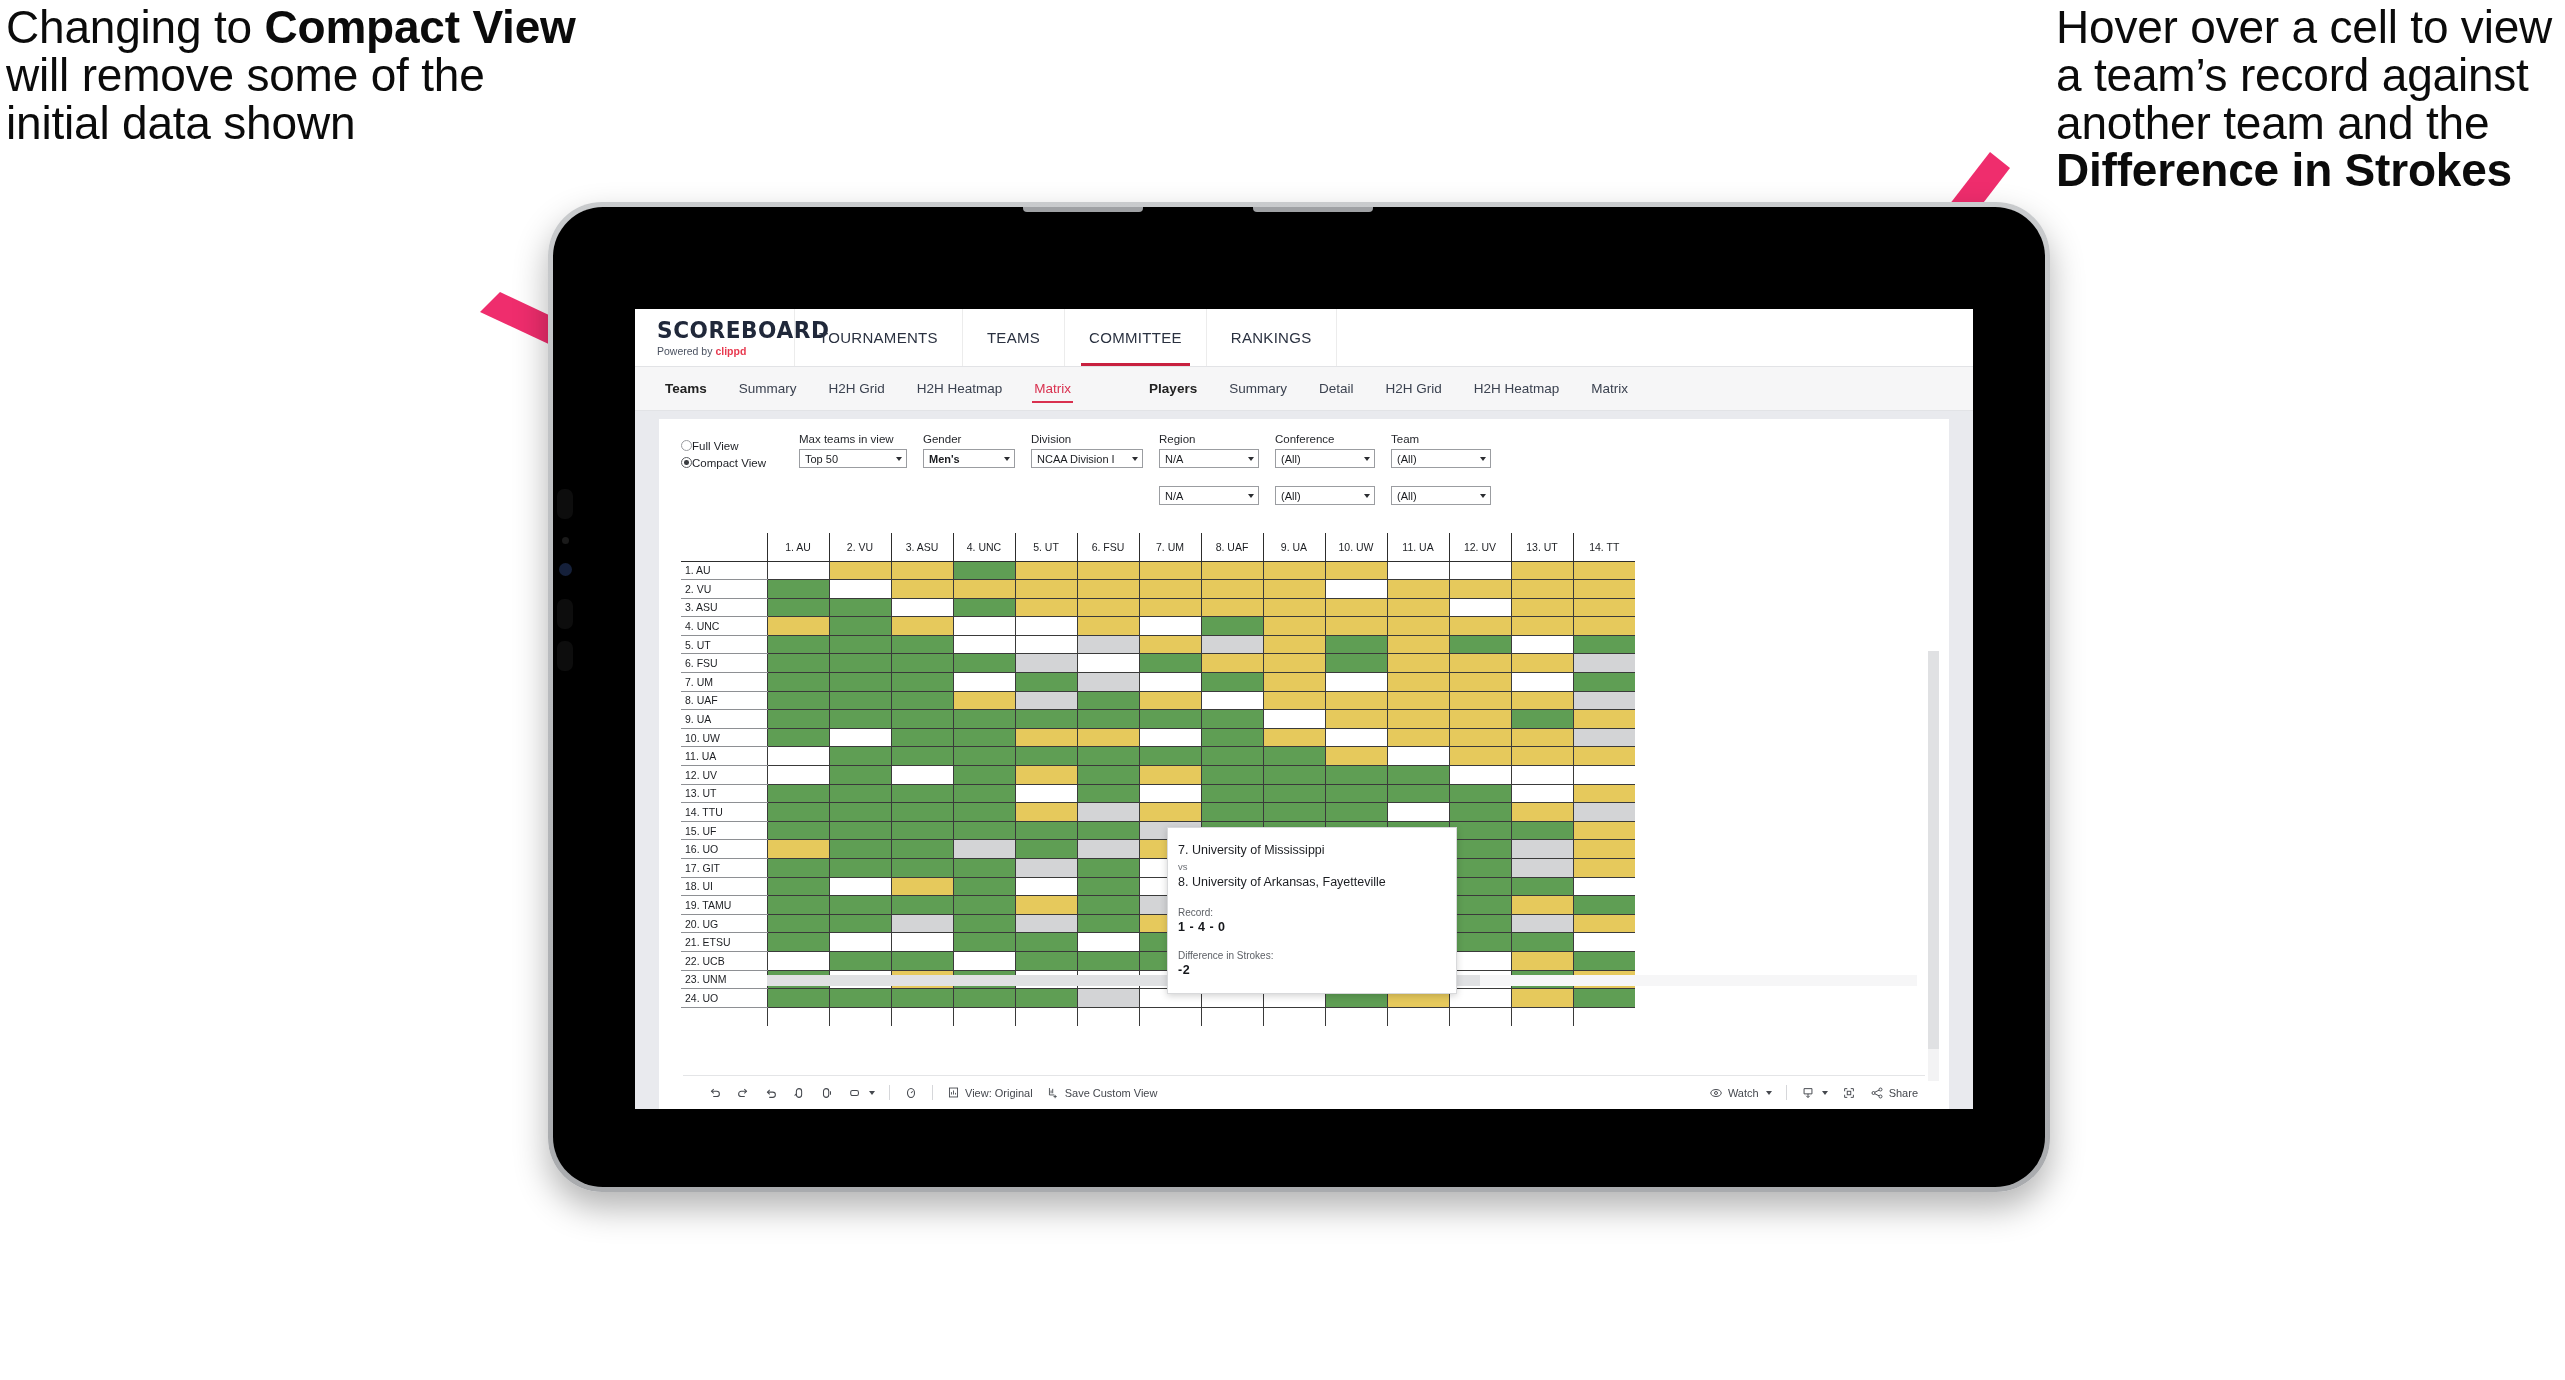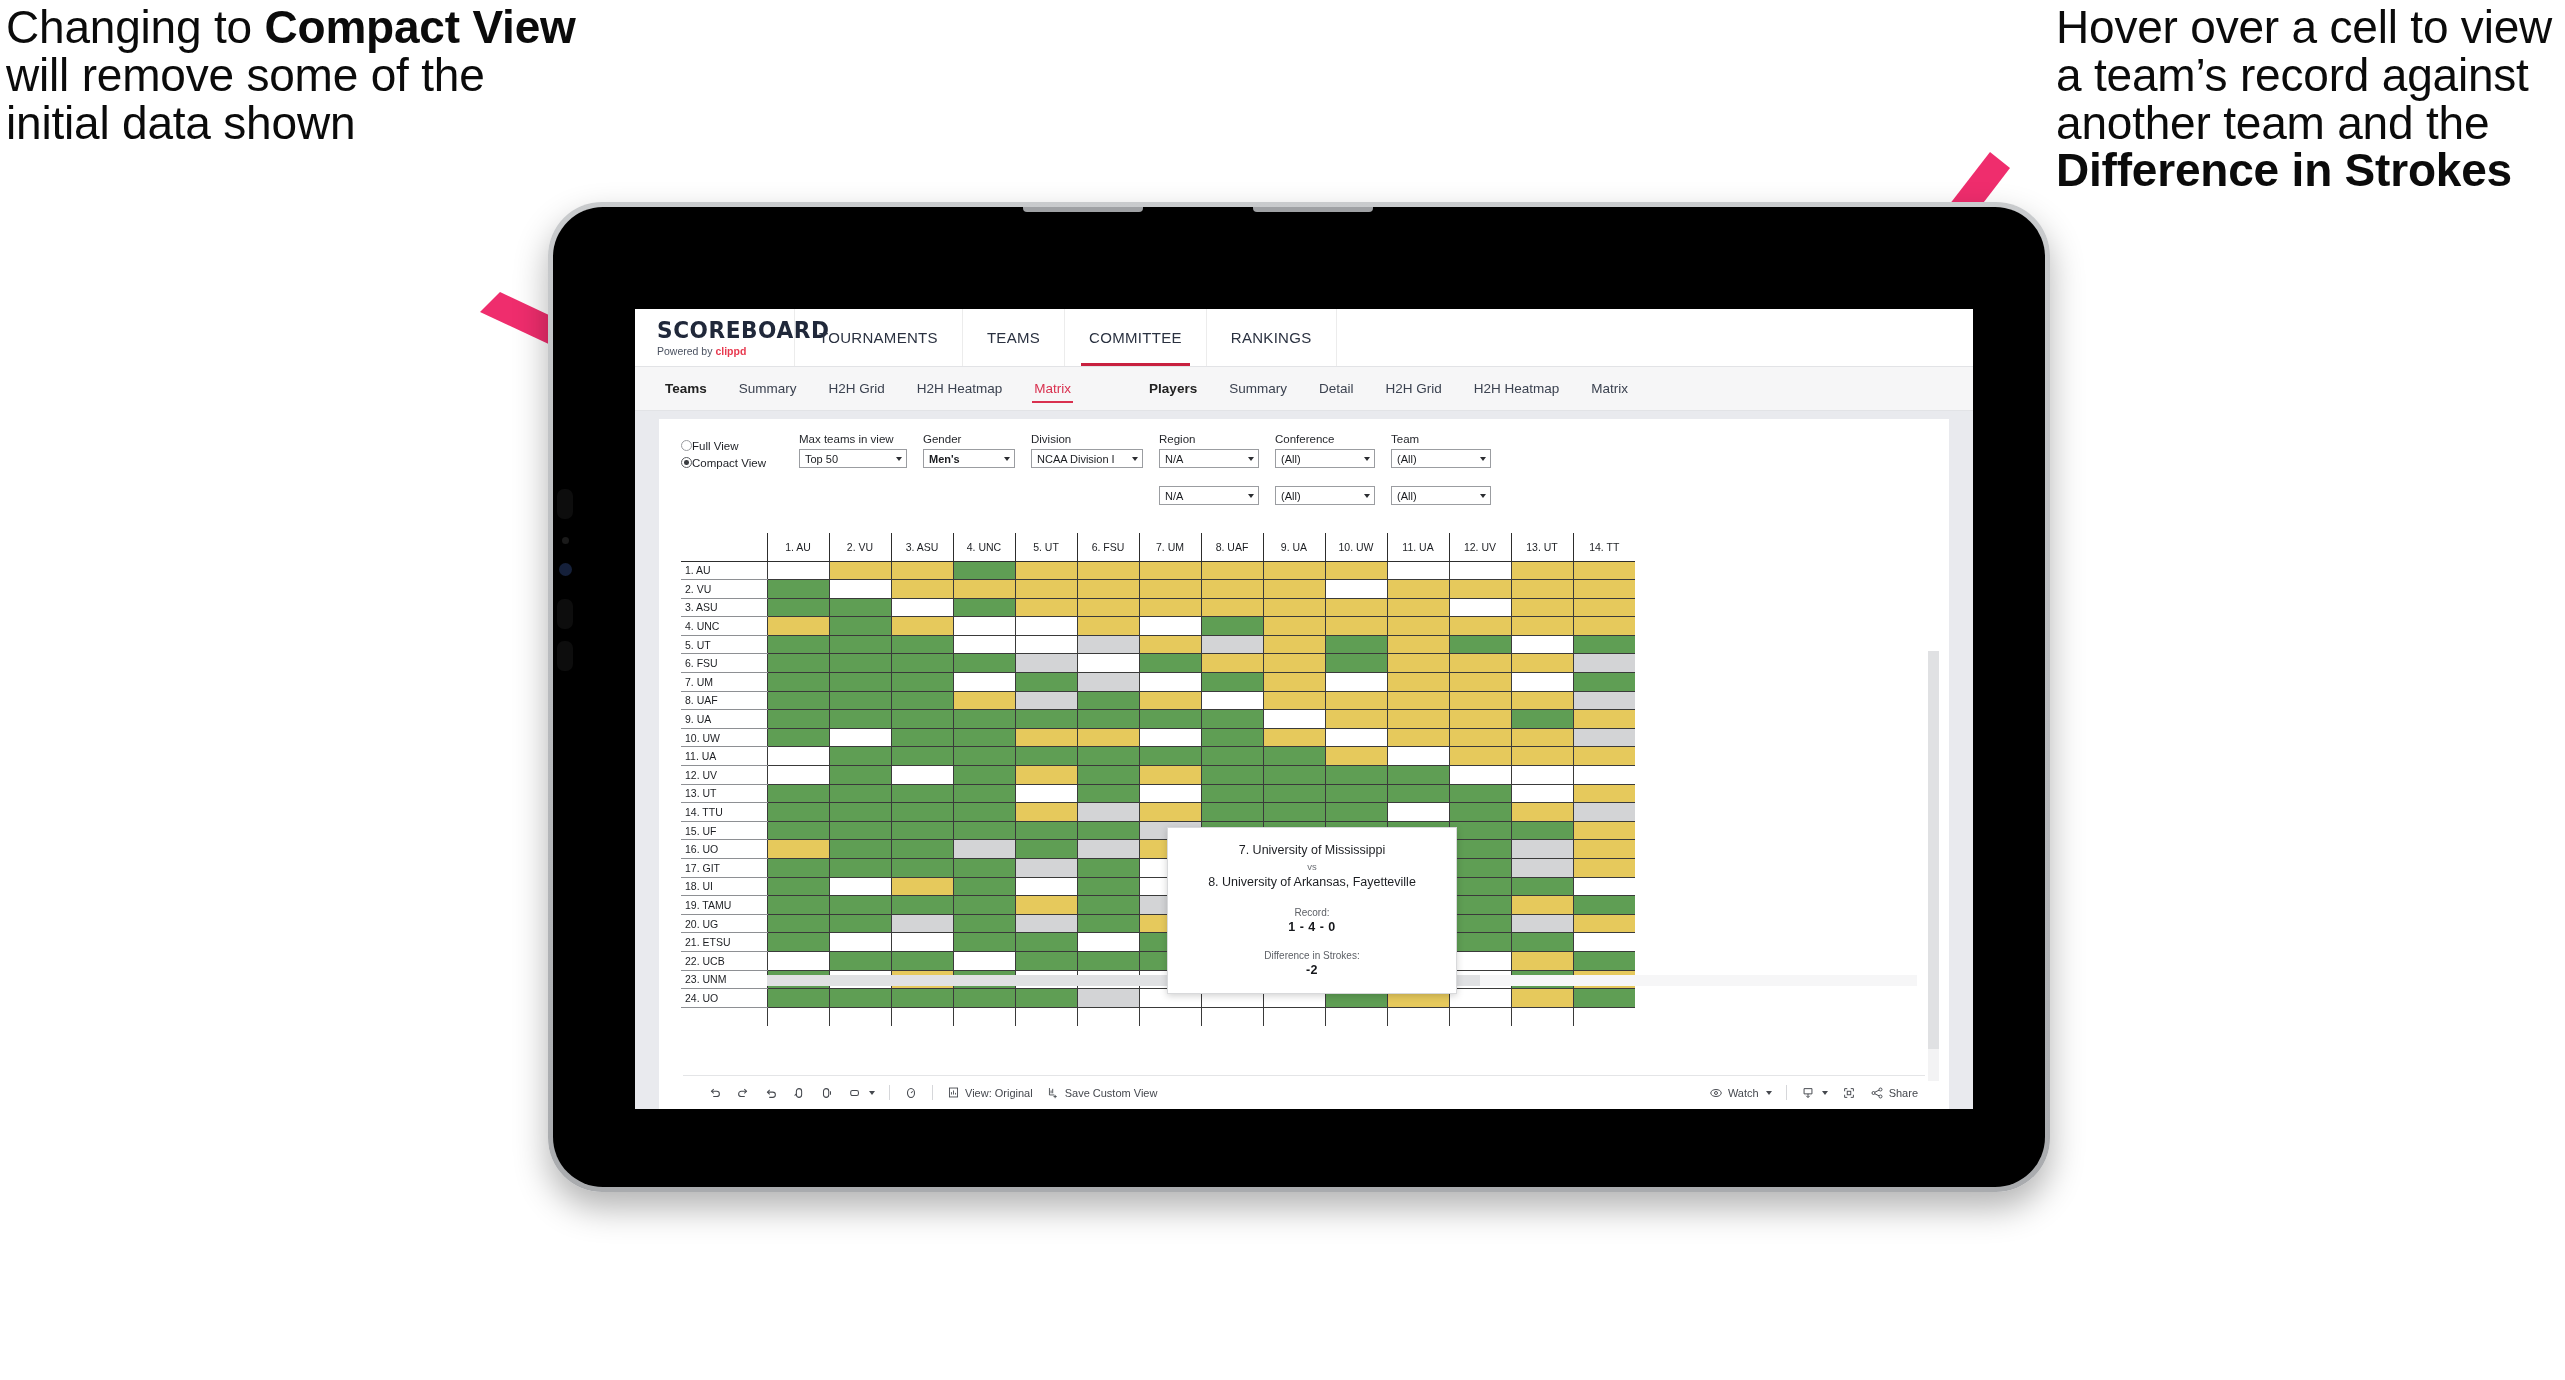--- a/index.html
+++ b/index.html
@@ -177,21 +177,21 @@
   
   #vscroll { position:absolute; right: 10px; top: 118px; width: 11px; height: 430px; background:#f3f3f4; }
   #vscroll .thumb { position:absolute; left:0; top: 0; width:11px; height: 398px; background:#e0e1e3; }
   #hscroll { position:absolute; left: 108px; right: 32px; bottom: 40px; height: 11px; background:#f6f6f7; }
   #hscroll .thumb { position:absolute; left:0; top:0; width: 62%; height:11px; background:#e0e1e3; }
 
   
   #tooltip {
     position:absolute; left: 508px; top: 408px; width: 290px;
     background:#fff; border:1px solid #d8d9db; box-shadow: 0 2px 7px rgba(0,0,0,.18);
-    padding: 14px 10px 16px; text-align:center; z-index: 30;
+    padding: 14px 10px 16px; z-index: 30;
   }
   #tooltip .tt-team { font-size: 12.5px; color:#1c1e22; line-height:1.35; }
   #tooltip .tt-vs   { font-size: 9.5px;  color:#6d7076; margin: 2px 0; }
   #tooltip .tt-lab  { font-size: 10px;   color:#5d6066; margin-top: 16px; }
   #tooltip .tt-val  { font-size: 12.5px; color:#15171b; font-weight:700; letter-spacing:.5px; margin-top:2px; }
 
   
   #toolbar {
     position:absolute; left: 24px; right: 24px; bottom: 0; height: 34px;
     background:#fff; border-top:1px solid #e4e5e7;

